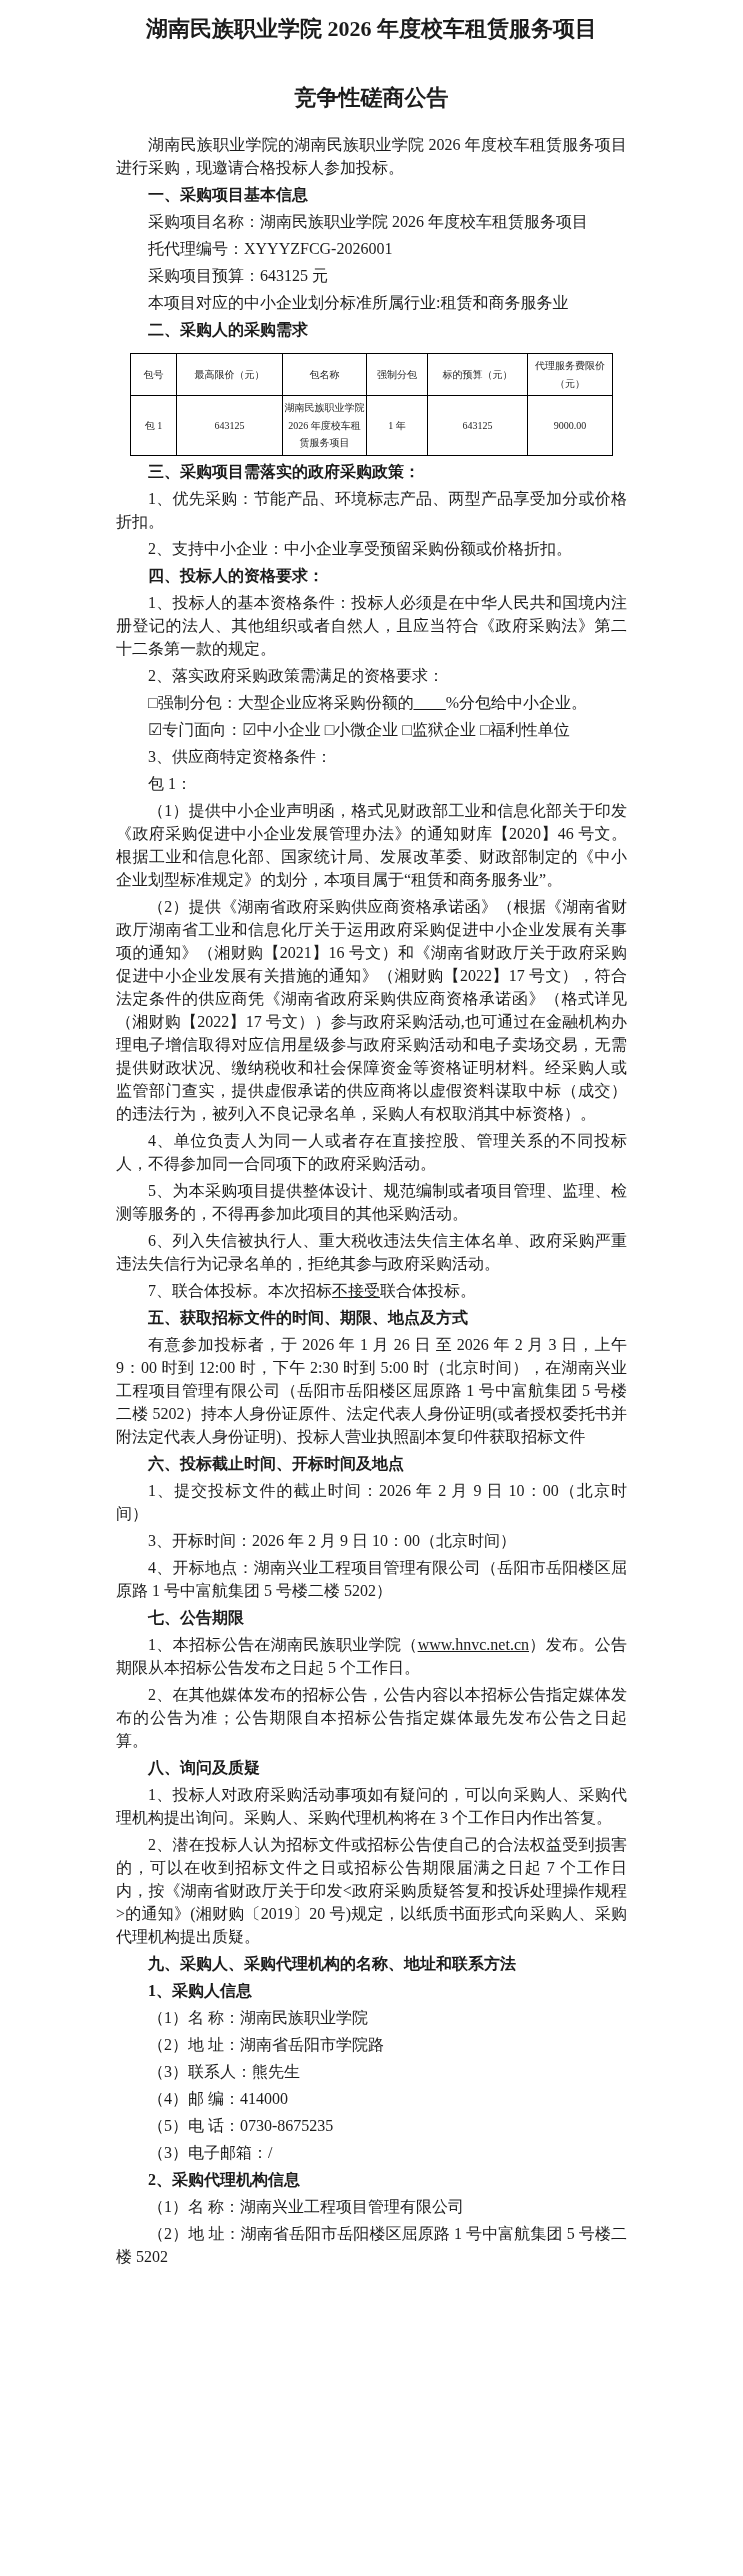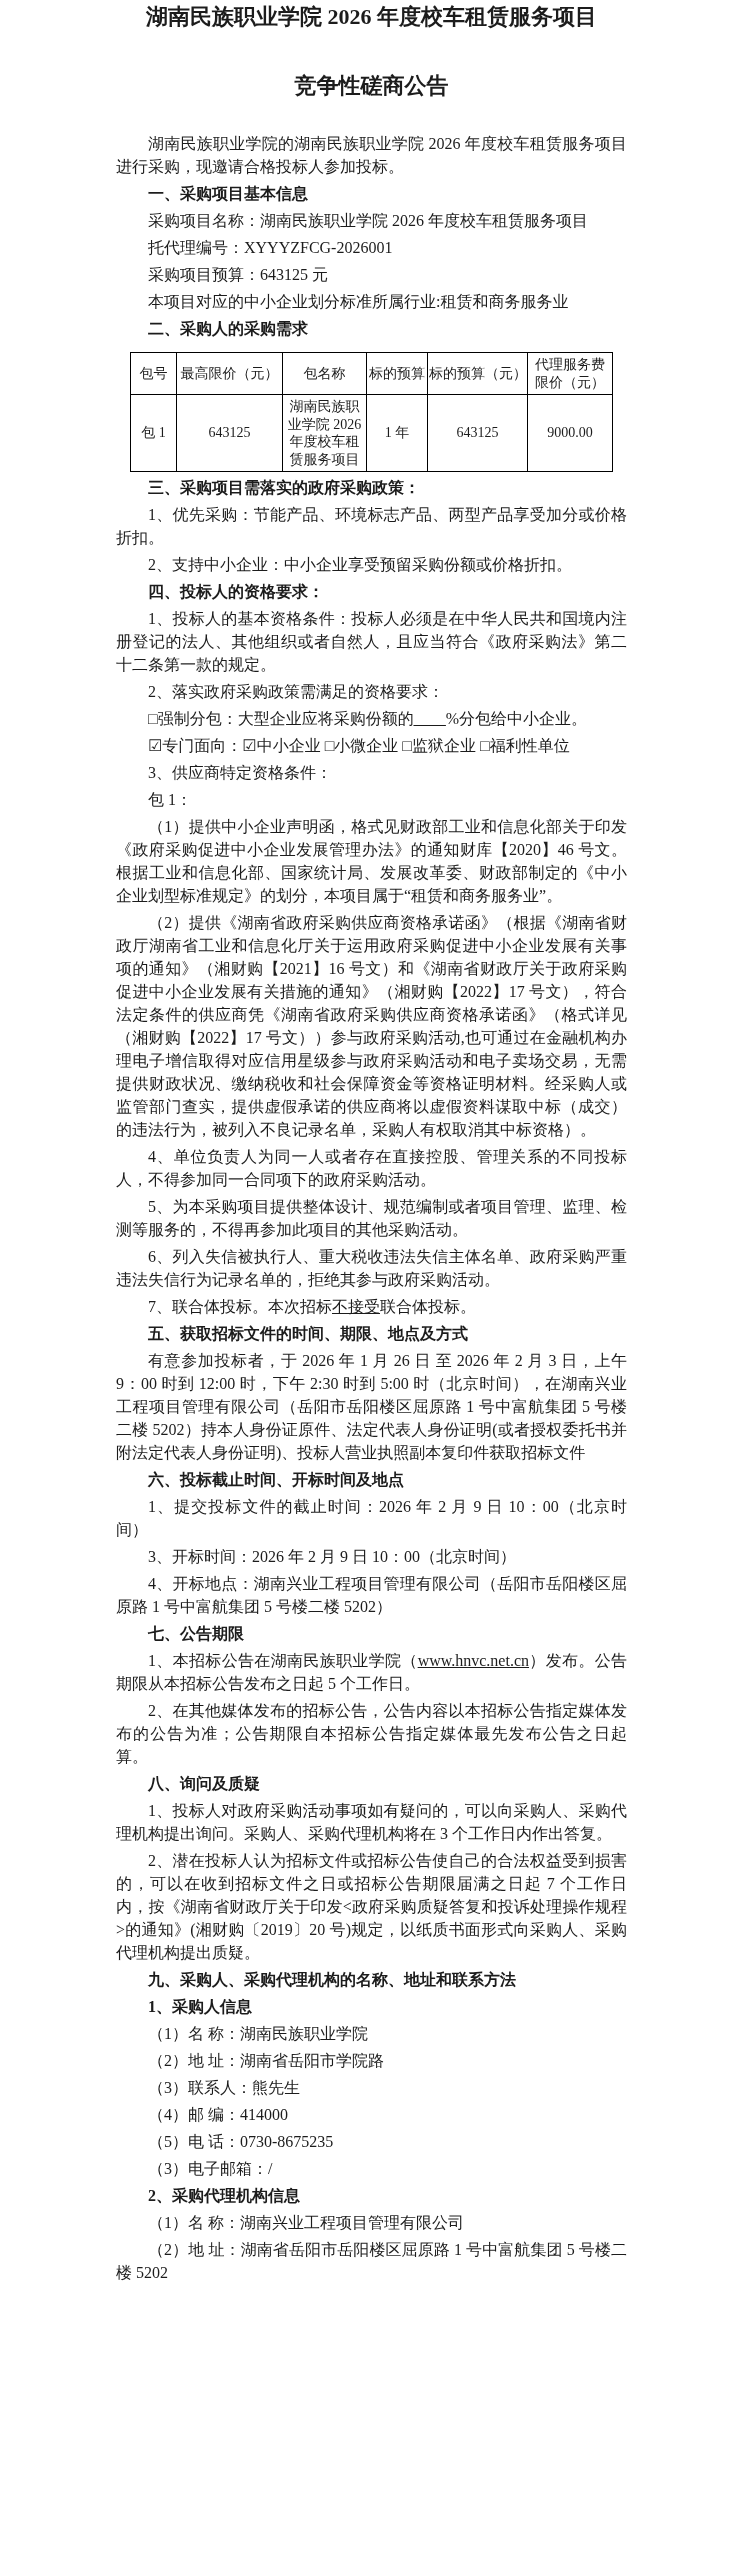--- a/index.html
+++ b/index.html
@@ -1,37 +1,37 @@
 <!DOCTYPE html>
 <html style="font-size:15px"><head>
 <meta charset="utf-8">
 <style>
   html, body { margin: 0; padding: 0; background: #ffffff; }
   .page {
     width: 743px;
     height: 2576px;
     box-sizing: border-box;
     overflow: hidden;
-    padding: 1px 112px 0 112px;
+    padding: 13px 112px 0 112px;
     background: #ffffff;
     color: #1c1c1c;
     font-family: "Liberation Serif", "DejaVu Serif", serif;
     font-size: 16px;
   }
   h1 { margin: 0; font-size: 22px; line-height: 32px; font-weight: bold; text-align: center; white-space: nowrap; }
-  h1.sub { margin: 37px 0 30px 0; }
+  h1.sub { margin: 37px 0 19px 0; }
   p { margin: 4px; line-height: 23px; text-align: justify; text-indent: 2em; }
   p.h { font-weight: bold; font-family: Liberation Serif, serif; }
   .u { text-decoration: underline; }
   table.req {
     border-collapse: collapse;
     table-layout: fixed;
     width: 483px;
     margin: 12px auto 2px auto;
-    font-size: 14px;
+    font-size: 10px;
   }
   table.req th, table.req td {
     border: 0.9px solid #000;
     text-align: center;
     vertical-align: middle;
     font-weight: normal;
     padding: 2.8px 0.9px;
     line-height: 17.7px;
     overflow: hidden;
   }
@@ -61,21 +61,21 @@
         <col style="width:84px">
       <col style="width:61px">
         <col style="width:100px">
         <col style="width:85px">
     </colgroup>
     <thead>
       <tr>
         <th class="nw">包号</th>
         <th class="nw">最高限价（元）</th>
         <th class="nw">包名称</th>
-        <th class="nw">标的预算</th>
+        <th class="nw">强制分包</th>
         <th class="nw">标的预算（元）</th>
         <th>代理服务费限价（元）</th>
       </tr>
     </thead>
     <tbody>
       <tr>
         <td>包 1</td>
         <td>643125</td>
         <td>湖南民族职业学院 2026 年度校车租赁服务项目</td>
         <td>1 年</td>

